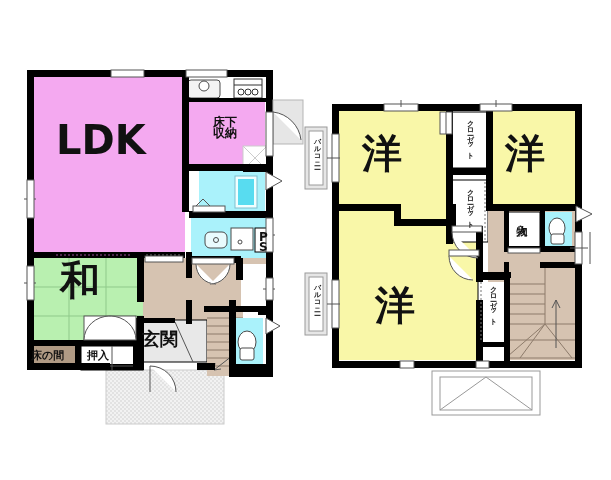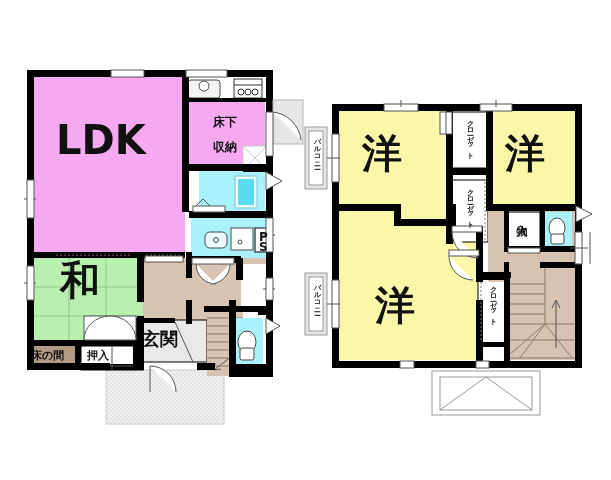--- a/index.html
+++ b/index.html
@@ -430,21 +430,21 @@
         <line x1="446" y1="112" x2="446" y2="134"></line>
       </g>
     </g>
   </svg>
 
   <div class="lbl big" style="left:56px; top:120px;">LDK</div>
 
   <div class="lbl big" style="left:60px; top:260px;">和</div>
 
   <div class="lbl xs" style="left:213px; top:116px;">床下</div>
-  <div class="lbl xs" style="left:213px; top:127px;margin-top:14px;">収納</div>
+  <div class="lbl xs" style="left:213px; top:127px;">収納</div>
 
   <div class="lbl sm" style="left:31px; top:350px;text-align:right;">床の間</div>
 
   <div class="lbl sm" style="left:87px; top:350px;text-align:center;">押入</div>
 
   <div class="lbl mid" style="left:142px; top:330px;">玄関</div>
 
   <div class="lbl xs" style="left:259px; top:231px;">P</div>
   <div class="lbl xs" style="left:259px; top:241px;">S</div>
 

